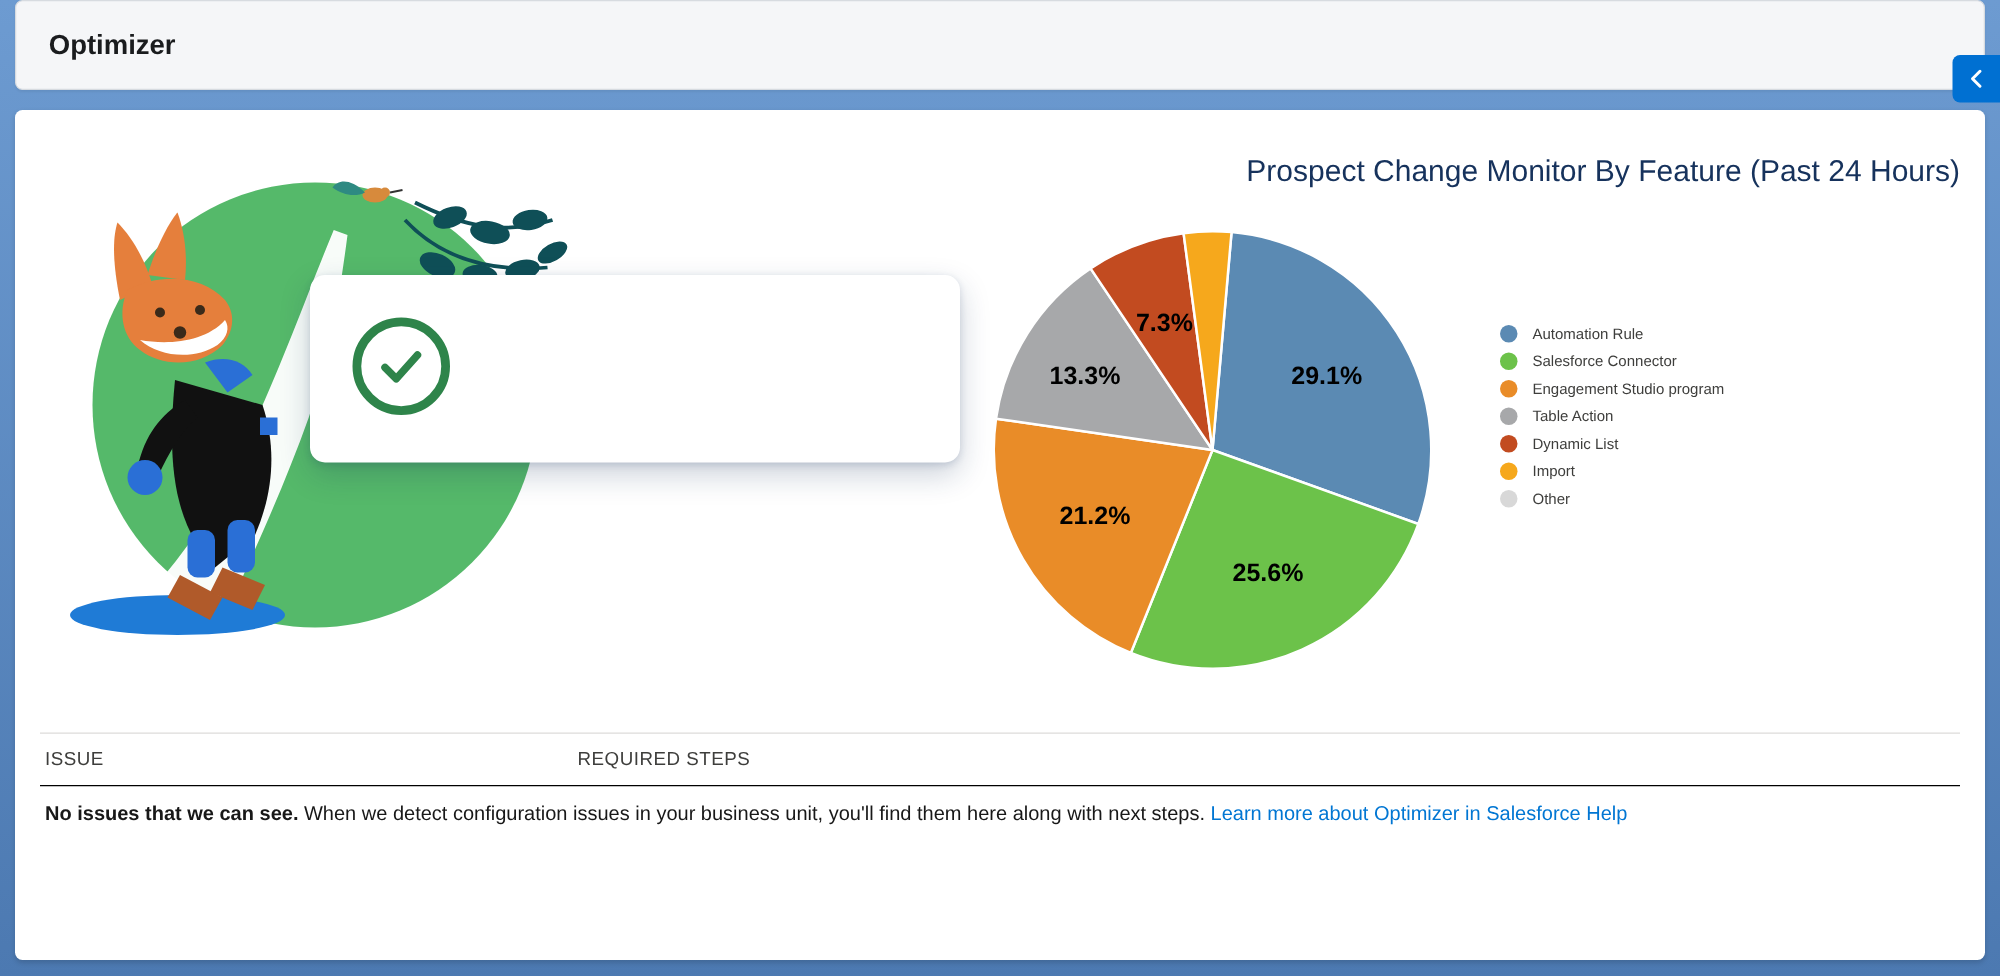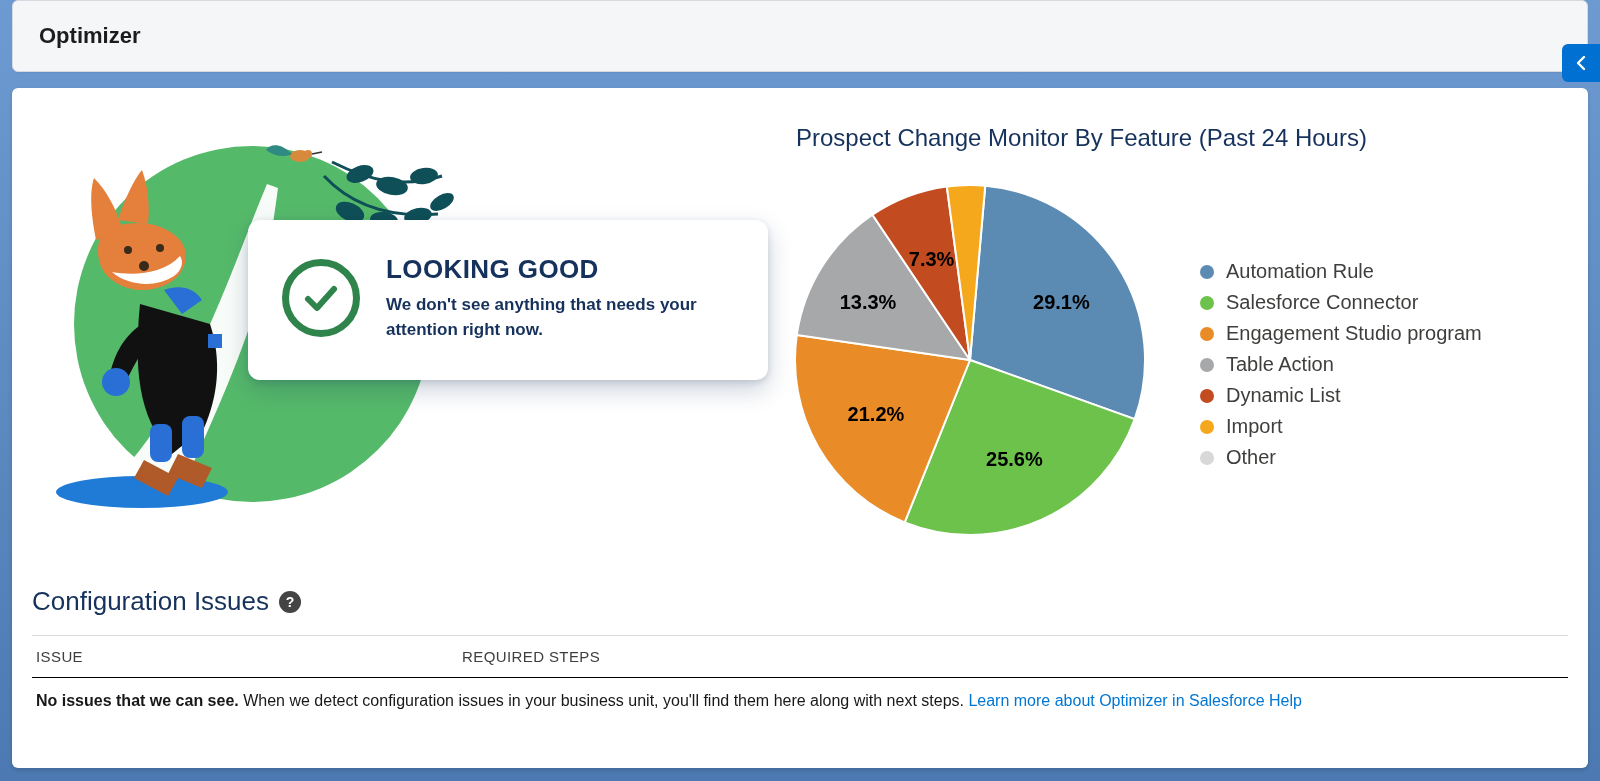--- a/index.html
+++ b/index.html
@@ -63,26 +63,26 @@
   }
   .status-card .check {
     width:78px;height:78px;flex:0 0 78px;border-radius:50%;
     border:7px solid #2e844a; display:flex;align-items:center;justify-content:center;color:#2e844a;
   }
   .status-title { font-size:26px; font-weight:800; color:#16325c; letter-spacing:.4px; margin-bottom:8px; }
   .status-body  { font-size:17px; font-weight:600; color:#16325c; line-height:1.45; }
 
   
   .chart-col { flex:1; }
-  .chart-title { font-size:24px; color:#16325c; margin:0 0 28px 6px; font-weight:400; }
+  .chart-title { font-size:24px; color:#16325c; margin:0 0 28px 6px; font-weight:400;text-align:right; }
   .chart-row { display:flex; gap:50px; align-items:flex-start; }
   .pie-wrap { position:relative; width:360px; height:360px; }
   .slice-label { position:absolute; color:#000000; font-size:20px; font-weight:600; transform:translate(-50%,-50%); pointer-events:none; }
   .legend { margin-top:80px; }
-  .legend-item { display:flex; align-items:center; gap:12px; font-size:20px; color:#3e3e3c; margin-bottom:8px; }
+  .legend-item { display:flex; align-items:center; gap:12px; font-size:12px; color:#3e3e3c; margin-bottom:8px; }
   .swatch { width:14px;height:14px;border-radius:50%; }
 
   
   .cfg { margin-top: 46px; }
   .cfg-head { display:flex; align-items:center; gap:10px; font-size:26px; color:#16325c; font-weight:400; }
   .help-icon { width:22px;height:22px;border-radius:50%;background:#444;color:#fff;display:inline-flex;align-items:center;justify-content:center;font-size:14px;font-weight:800; }
   .tbl-head { margin-top:18px; border-top:1px solid #dddbda; border-bottom:1px solid #000000; display:flex; padding:12px 0; font-size:15px; letter-spacing:.4px; color:#3e3e3c; font-weight:500; }
   .th-issue { width:430px; padding-left:4px; }
   .th-steps { }
   .cfg-body { padding:14px 4px; font-size:16px; color:#181818; }
@@ -153,24 +153,20 @@
             <circle cx="8" cy="6" r="4" fill="#d78a3c"></circle>
             <path d="M12 6 L 22 4" stroke="#333" stroke-width="1.6"></path>
           </g>
         </svg>
 
         <div class="status-card">
           <div class="check">
             <svg width="42" height="42" viewBox="0 0 42 42">
                 <path d="M8 22 L17 31 L34 12" fill="none" stroke="#2e844a" stroke-width="6" stroke-linecap="round" stroke-linejoin="round"></path>
               </svg>
-          </div>
-          <div>
-            <div class="status-title">LOOKING GOOD</div>
-            <div class="status-body">We don't see anything that needs your attention right now.</div>
           </div>
         </div>
       </div>
 
       <div class="chart-col">
         <div class="chart-title">Prospect Change Monitor By Feature (Past 24 Hours)</div>
         <div class="chart-row">
           <div class="pie-wrap">
             <svg id="pie-svg" width="360" height="360" viewBox="0 0 360 360">
                 <path d="M 180 180 L 195.25225498084018 5.665927833944522 A 175 175 0 0 1 344.69547908248273 239.16417133528955 Z" fill="#5b8ab3" stroke="#fff" stroke-width="2"></path>
@@ -209,24 +205,20 @@
               <div class="legend-item">
                 <span class="swatch" style="background: rgb(216, 216, 216);"></span>
                 <span>Other</span>
               </div>
             </div>
         </div>
       </div>
     </div>
 
     <div class="cfg">
-      <div class="cfg-head">
-        <span>Configuration Issues</span>
-        <span class="help-icon">?</span>
-      </div>
       <div class="tbl-head">
         <div class="th-issue">ISSUE</div>
         <div class="th-steps">REQUIRED STEPS</div>
       </div>
       <div class="cfg-body">
         <b>No issues that we can see.</b><span> When we detect configuration issues in your business unit, you'll find them here along with next steps. </span><a href="#">Learn more about Optimizer in Salesforce Help</a>
       </div>
     </div>
 
   </div>

